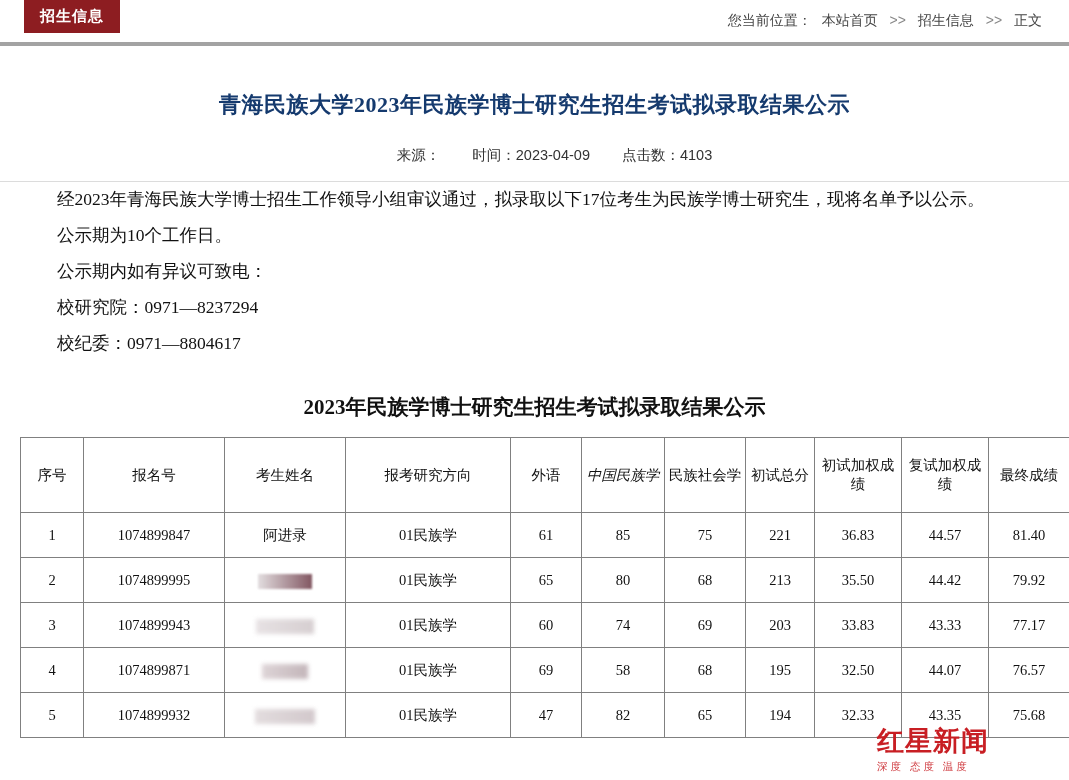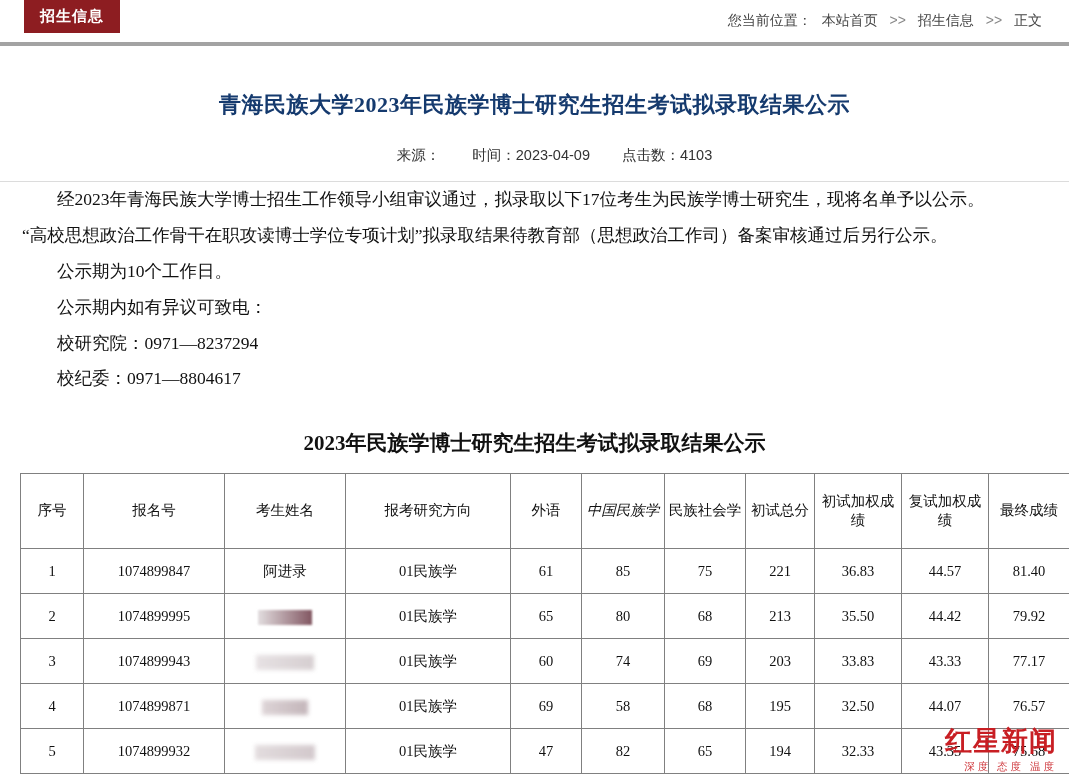--- a/index.html
+++ b/index.html
@@ -137,21 +137,21 @@
   }
   .redact.r2 { width: 54px; background: linear-gradient(90deg,#ded8da,#6d3a47); }
   .redact.r3 { width: 58px; background: linear-gradient(90deg,#e3dddf,#cfc6c9); filter: blur(2px);}
   .redact.r4 { width: 46px; background: linear-gradient(90deg,#d8cdd0,#b9a9ae); filter: blur(2px);}
   .redact.r5 { width: 60px; background: linear-gradient(90deg,#ded7d9,#cbbfc3); filter: blur(2px);}
   .watermark {
     position: absolute;
     right: 12px;
     bottom: 6px;
     width: 180px;
-    text-align: right;
+    text-align: left;
     font-family: "Liberation Sans", "DejaVu Sans", sans-serif;
     margin-top: 24px;
   }
   .wm-main {
     color: #c81e23;
     font-size: 27px;
     font-weight: bold;
     letter-spacing: 1px;
     line-height: 1.1;
   }
@@ -183,21 +183,20 @@
 <div class="meta">
   <span>来源：</span>
   <span>时间：2023-04-09</span>
   <span>点击数：4103</span>
 </div>
 
 <hr class="hr">
 
 <div class="body-text">
   <p class="indent">经2023年青海民族大学博士招生工作领导小组审议通过，拟录取以下17位考生为民族学博士研究生，现将名单予以公示。</p>
-  <p>“高校思想政治工作骨干在职攻读博士学位专项计划”拟录取结果待教育部（思想政治工作司）备案审核通过后另行公示。</p>
   <p class="indent">公示期为10个工作日。</p>
   <p class="indent">公示期内如有异议可致电：</p>
   <p class="indent">校研究院：0971—8237294</p>
   <p class="indent">校纪委：0971—8804617</p>
 </div>
 
 <div class="table-title">2023年民族学博士研究生招生考试拟录取结果公示</div>
 
 <table class="result">
   <thead>

